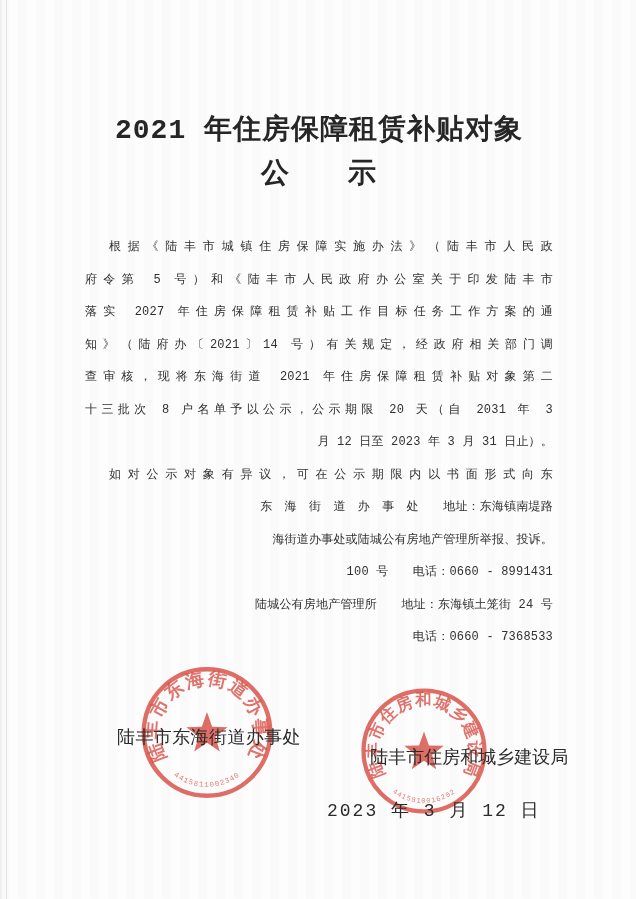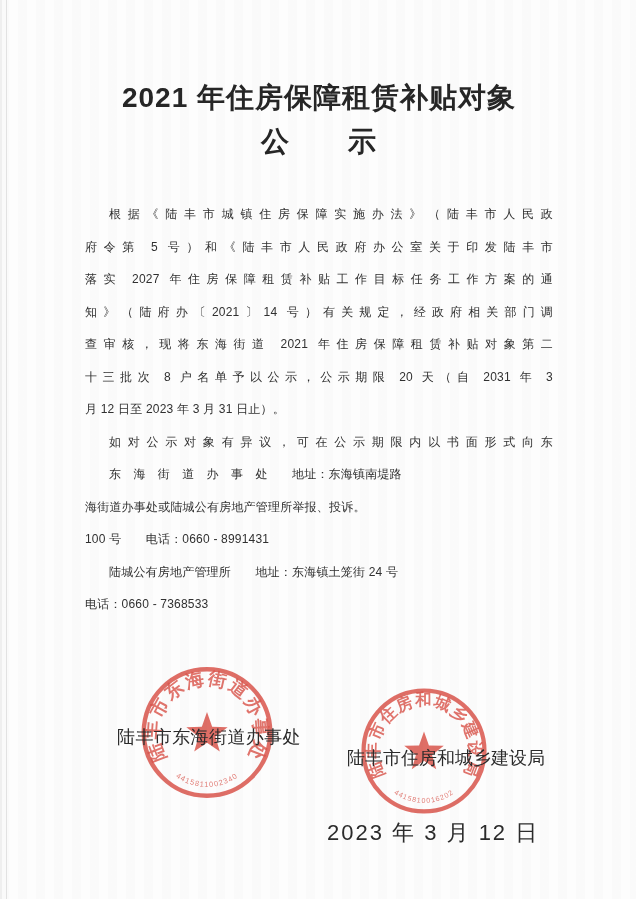--- a/index.html
+++ b/index.html
@@ -10,21 +10,22 @@
   }
   .page {
     position: relative;
     width: 636px;
     height: 899px;
     overflow: hidden;
     color: #2e2e2e;
     background:
       repeating-linear-gradient(90deg, rgba(0,0,0,0.012) 0 9px, rgba(0,0,0,0) 9px 18px),
       #fdfdfd;
-    padding: 76px 83px 0 85px;
+    padding: 109px 83px 0 85px;
+    font-family: Liberation Mono, monospace;
   }
   
   .page::before {
     content: "";
     position: absolute;
     left: 6px; top: 0; bottom: 0;
     width: 1px;
     background: #e2e2e2;
   }
   .page::after {
@@ -49,39 +50,40 @@
     margin-top: 34px;
     width: 468px;
     font-size: 12px;
     font-weight: 500;
     color: #303030;
   }
   .bline {
     line-height: 32.5px;
     white-space: pre;
     letter-spacing: 0.2px;
+    text-align: right;
   }
   .bline.indent { text-indent: 2em; }
   .bline.just {
     white-space: normal;
     text-align: justify;
     text-align-last: justify;
   }
 
   .sig {
     position: absolute;
     font-size: 18px;
     font-weight: 500;
     color: #2b2b2b;
     z-index: 3;
     white-space: pre;
   }
   .sig-left  { left: 117px; top: 725px; letter-spacing: 0.4px; }
   .sig-right { left: 327px; top: 725px; width: 202px; text-align: center; }
-  .sig-date  { display: block; margin-top: 27px; font-size: 22px; letter-spacing: 2px; }
+  .sig-date  { display: block; margin-top: 9px; font-size: 18px; letter-spacing: 2px; }
 
   .seal {
     position: absolute;
     z-index: 2;
     mix-blend-mode: multiply;
     opacity: 0.92;
   }
   .seal-left  { left: 139px; top: 660px; width: 136px; height: 145px; }
   .seal-right { left: 359px; top: 684px; width: 130px; height: 134px; }
 

